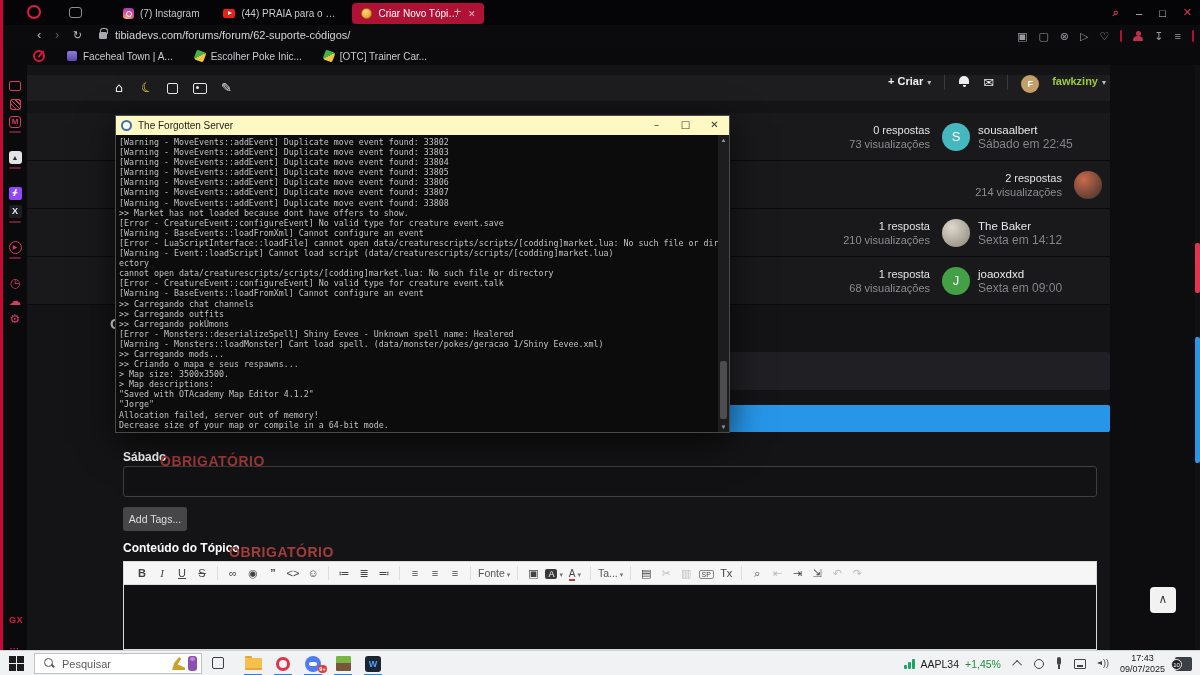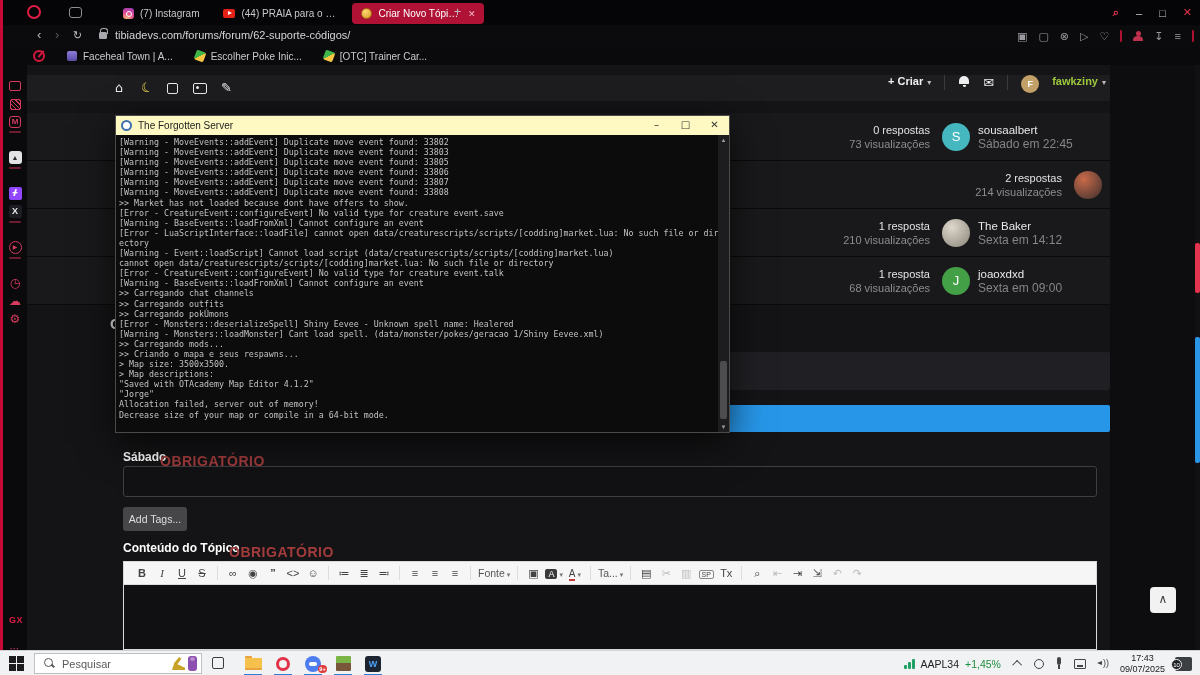--- a/index.html
+++ b/index.html
@@ -436,30 +436,31 @@
       <span id="console-title">The Forgotten Server</span>
       <div id="console-controls">
         <span class="ccbtn">–</span>
         <span class="ccbtn">□</span>
         <span class="ccbtn">✕</span>
       </div>
     </div>
     <div id="console-body">
         <div class="cline">[Warning - MoveEvents::addEvent] Duplicate move event found: 33802</div>
         <div class="cline">[Warning - MoveEvents::addEvent] Duplicate move event found: 33803</div>
+        <div class="cline">[Warning - MoveEvents::addEvent] Duplicate move event found: 33804</div>
         <div class="cline">[Warning - MoveEvents::addEvent] Duplicate move event found: 33805</div>
         <div class="cline">[Warning - MoveEvents::addEvent] Duplicate move event found: 33806</div>
         <div class="cline">[Warning - MoveEvents::addEvent] Duplicate move event found: 33807</div>
         <div class="cline">[Warning - MoveEvents::addEvent] Duplicate move event found: 33808</div>
         <div class="cline">&gt;&gt; Market has not loaded because dont have offers to show.</div>
         <div class="cline">[Error - CreatureEvent::configureEvent] No valid type for creature event.save</div>
         <div class="cline">[Warning - BaseEvents::loadFromXml] Cannot configure an event</div>
         <div class="cline">[Error - LuaScriptInterface::loadFile] cannot open data/creaturescripts/scripts/[codding]market.lua: No such file or dir</div>
+        <div class="cline">[Warning - Event::loadScript] Cannot load script (data/creaturescripts/scripts/[codding]market.lua)</div>
         <div class="cline">ectory</div>
-        <div class="cline">[Warning - Event::loadScript] Cannot load script (data/creaturescripts/scripts/[codding]market.lua)</div>
         <div class="cline">cannot open data/creaturescripts/scripts/[codding]market.lua: No such file or directory</div>
         <div class="cline">[Error - CreatureEvent::configureEvent] No valid type for creature event.talk</div>
         <div class="cline">[Warning - BaseEvents::loadFromXml] Cannot configure an event</div>
         <div class="cline">&gt;&gt; Carregando chat channels</div>
         <div class="cline">&gt;&gt; Carregando outfits</div>
         <div class="cline">&gt;&gt; Carregando pokÚmons</div>
         <div class="cline">[Error - Monsters::deserializeSpell] Shiny Eevee - Unknown spell name: Healered</div>
         <div class="cline">[Warning - Monsters::loadMonster] Cant load spell. (data/monster/pokes/geracao 1/Shiny Eevee.xml)</div>
         <div class="cline">&gt;&gt; Carregando mods...</div>
         <div class="cline">&gt;&gt; Criando o mapa e seus respawns...</div>

